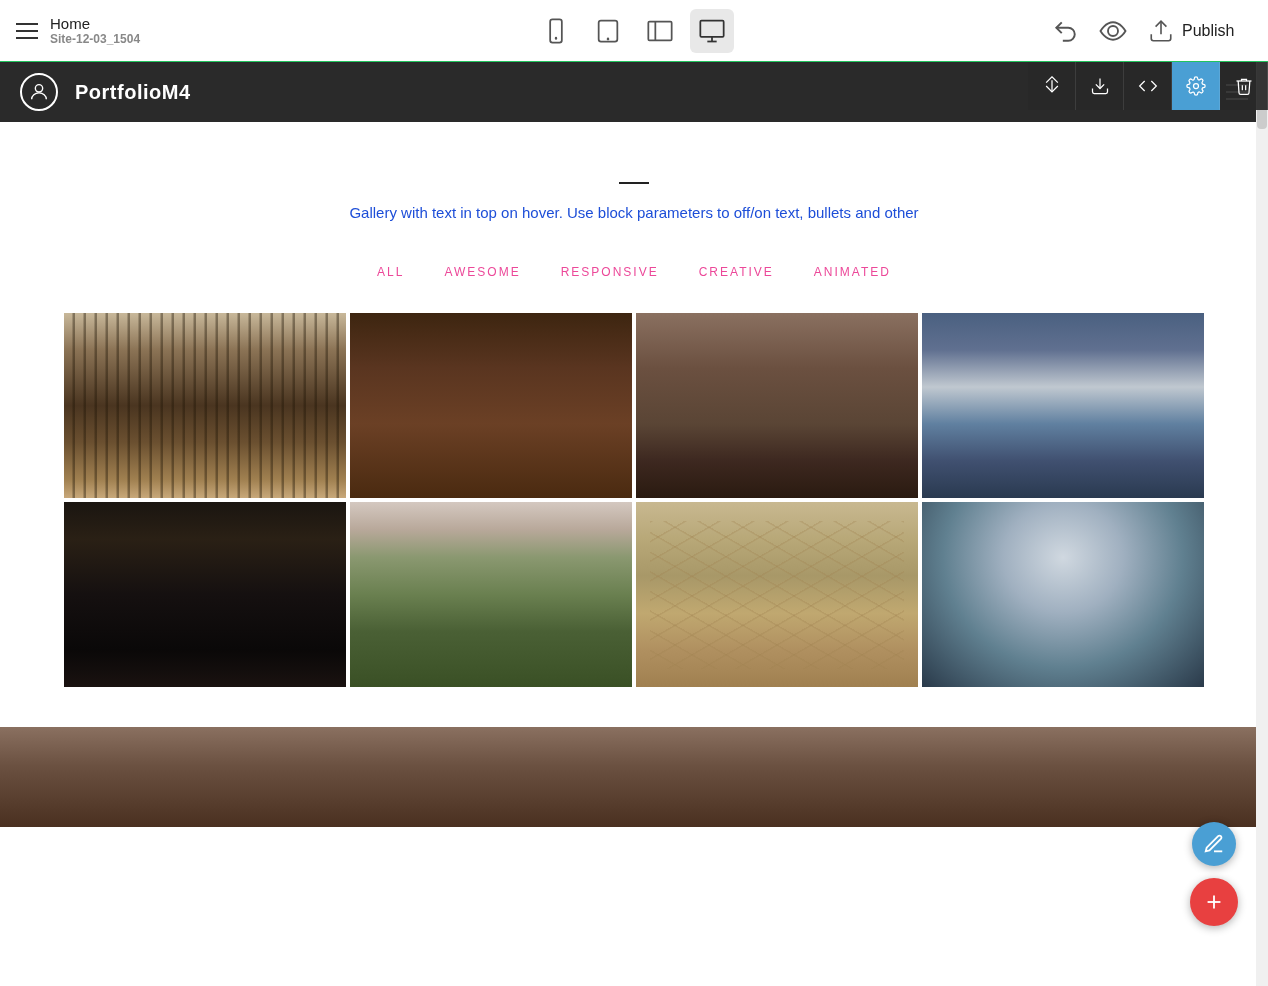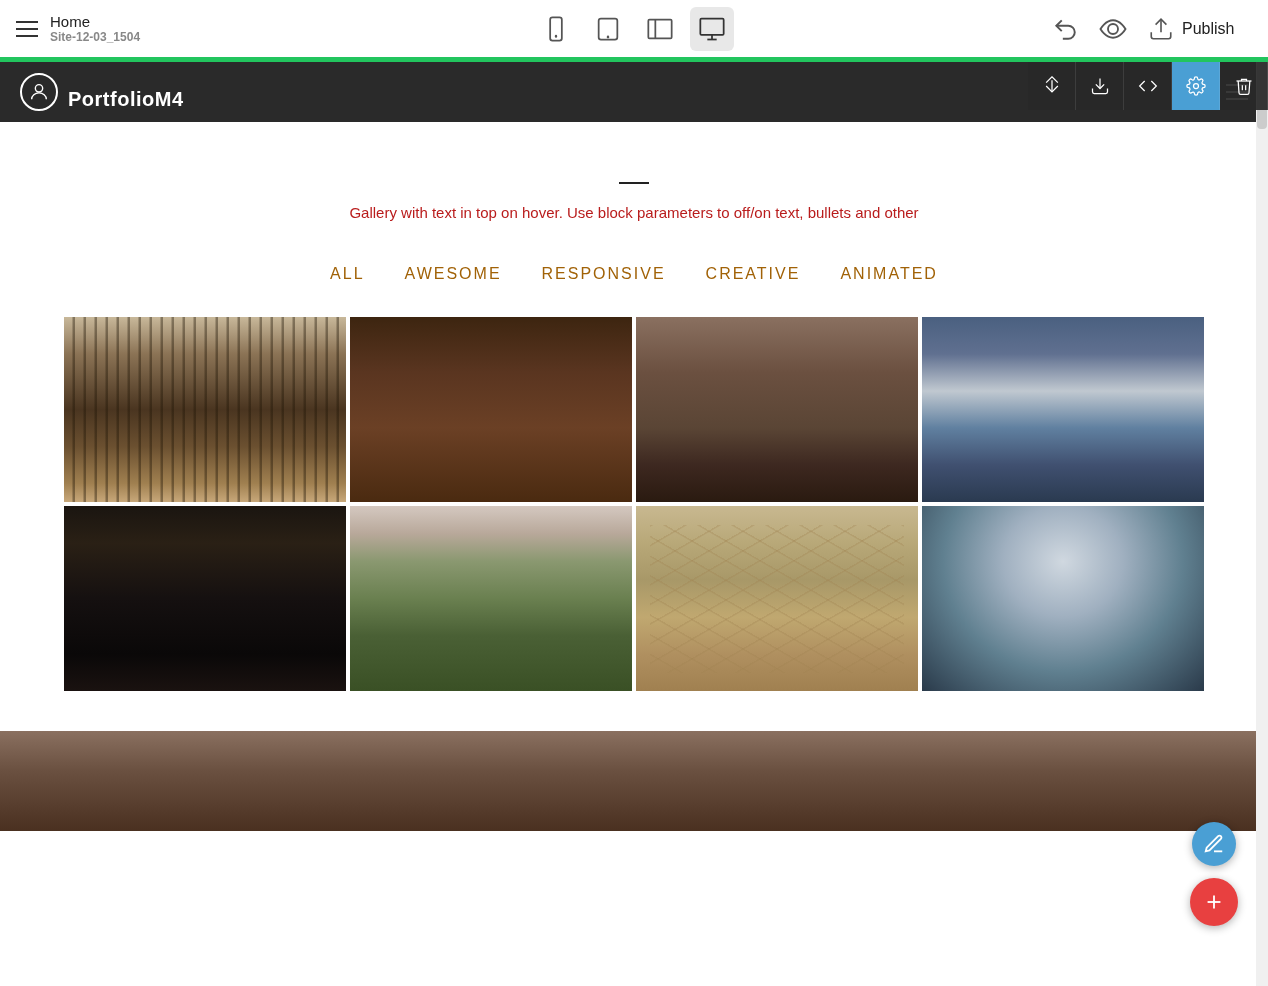--- a/index.html
+++ b/index.html
@@ -4,21 +4,21 @@
   <style>
     * { margin: 0; padding: 0; box-sizing: border-box; }
     body { font-family: -apple-system, BlinkMacSystemFont, 'Segoe UI', sans-serif; background: #fff; width: 1268px; height: 986px; overflow: hidden; position: relative; }
 
     
     #top-toolbar {
       display: flex;
       align-items: center;
       height: 62px;
       background: #fff;
-      border-bottom: 5px solid #22c55e;
+      border-bottom: 1px solid #22c55e;
       padding: 0 16px;
       position: relative;
       z-index: 100;
     }
     .toolbar-left {
       display: flex;
       align-items: center;
       gap: 12px;
       min-width: 200px;
     }
@@ -107,22 +107,22 @@
       background: #2a2a2a;
       height: 60px;
       display: flex;
       align-items: center;
       justify-content: space-between;
       padding: 0 20px;
       position: relative;
     }
     .logo-area {
       display: flex;
-      align-items: flex-end;
-      gap: 10px;
+      align-items: center;
+      gap: 17px;
     }
     .logo-avatar {
       width: 38px;
       height: 38px;
       border-radius: 50%;
       border: 2px solid #fff;
       display: flex;
       align-items: center;
       justify-content: center;
     }
@@ -200,36 +200,36 @@
       margin-bottom: 10px;
     }
     .section-divider {
       width: 30px;
       height: 2px;
       background: #222;
       margin: 0 auto 20px;
     }
     .section-desc {
       font-size: 15px;
-      color: #b91c1c;
+      color: #1d4ed8;
       margin-bottom: 40px;
       margin-top: 20px;
     }
 
     
     .filter-tabs {
       display: flex;
       justify-content: center;
       gap: 40px;
       margin-bottom: 30px;
     }
     .filter-tab {
-      font-size: 16px;
+      font-size: 12px;
       letter-spacing: 2px;
-      color: #a16207;
+      color: #ec4899;
       cursor: pointer;
       padding: 4px 0;
       text-transform: uppercase;
     }
 
     
     .gallery-grid {
       display: grid;
       grid-template-columns: repeat(4, 1fr);
       gap: 4px;

